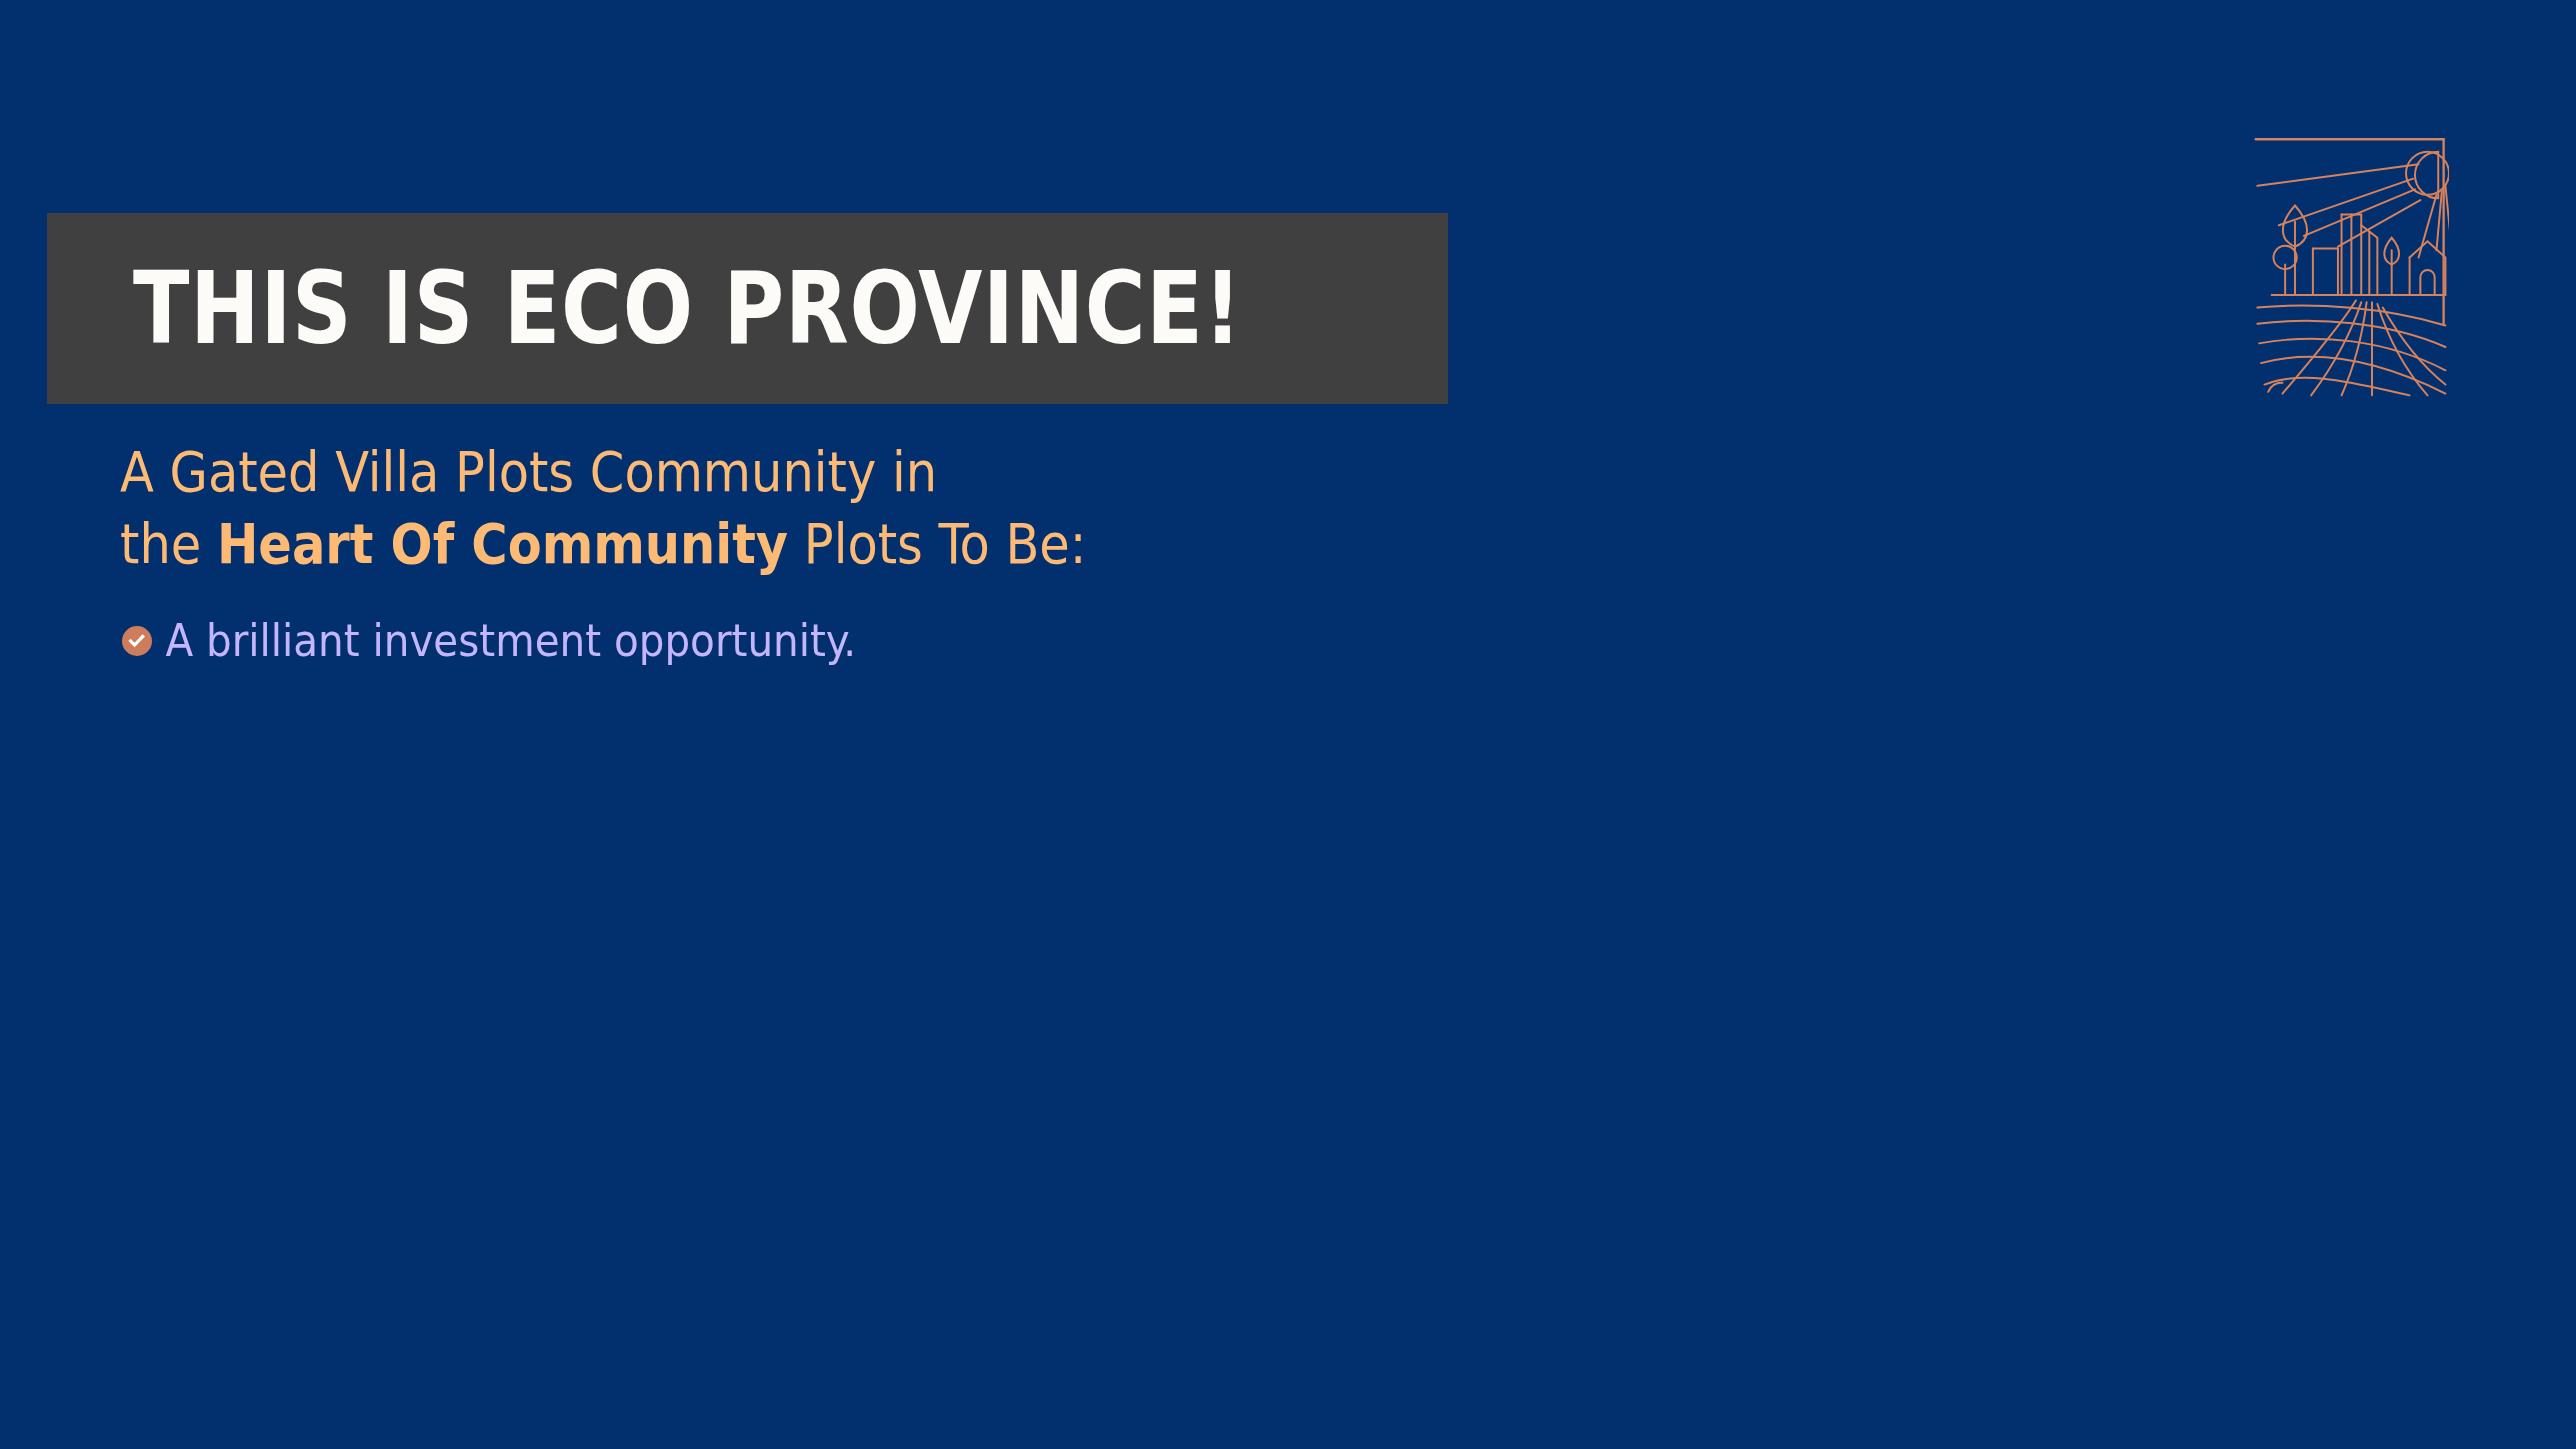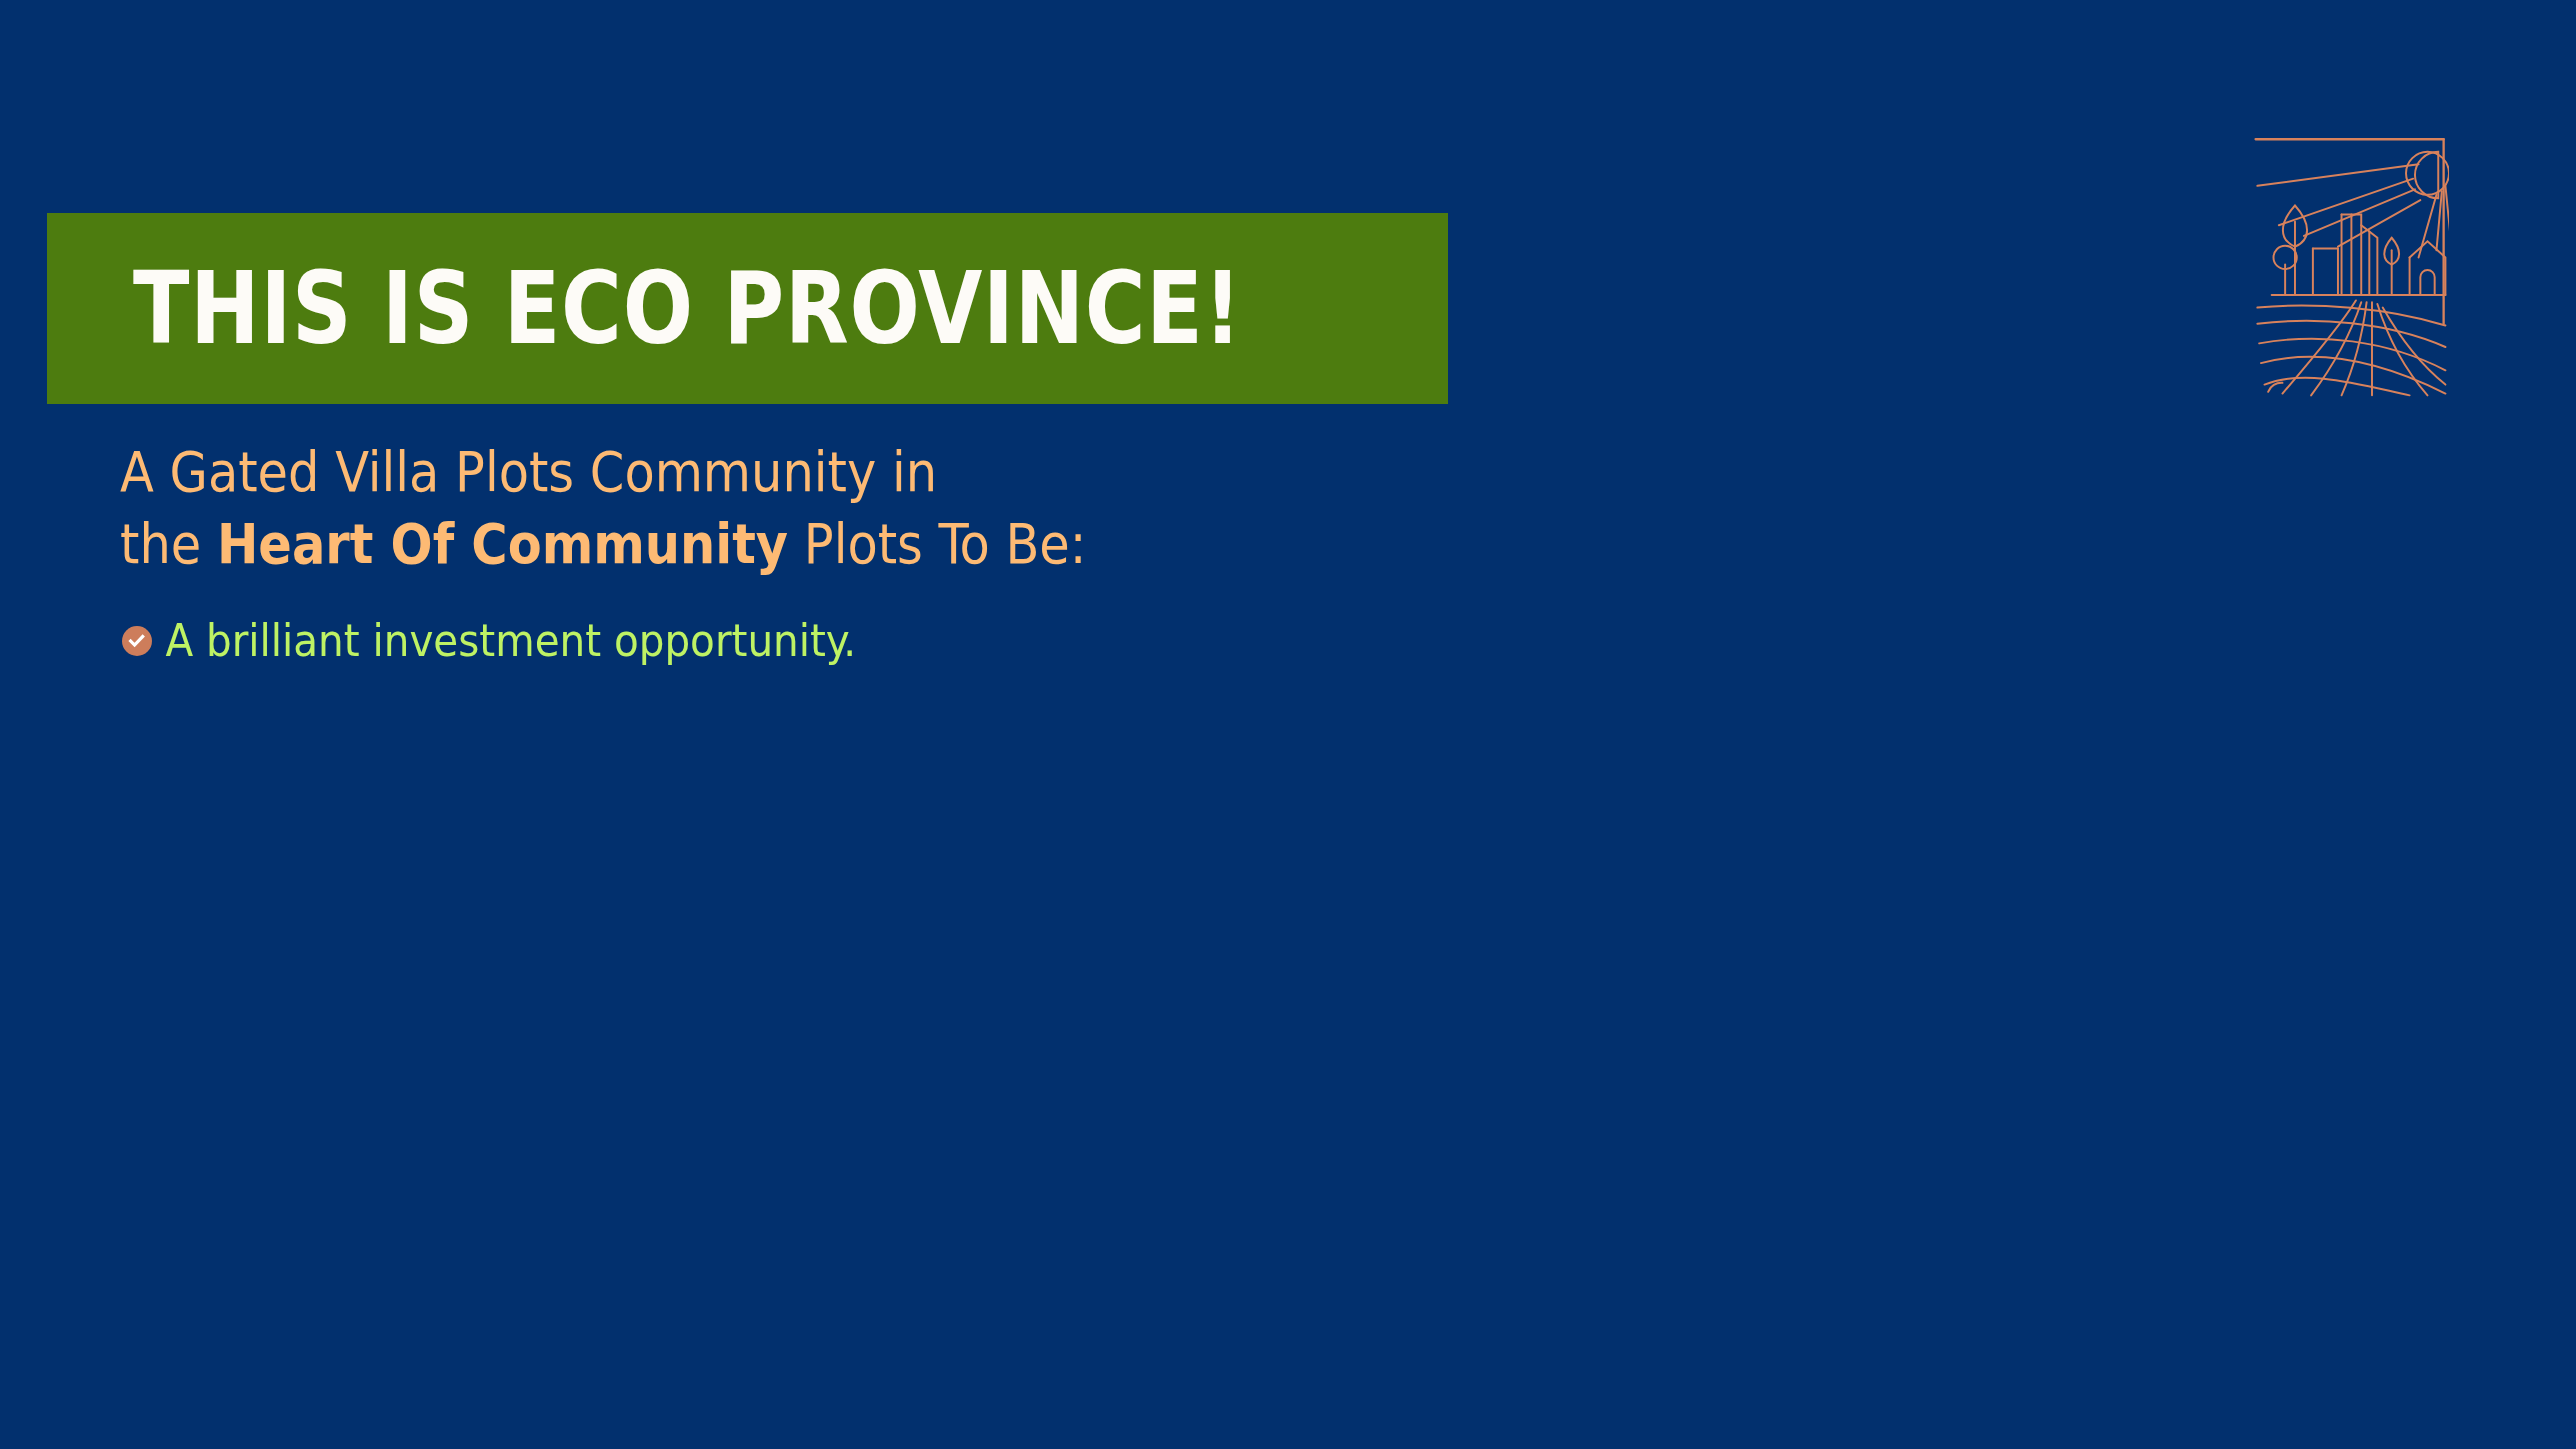--- a/index.html
+++ b/index.html
@@ -17,21 +17,21 @@
     -webkit-font-smoothing: antialiased;
   }
 
   
   #title-banner {
     position: absolute;
     left: 47px;
     top: 213px;
     width: 1401px;
     height: 191px;
-    background: #4d7c0f;
+    background: #404040;
     display: flex;
     align-items: center;
   }
   #title-text {
     margin-left: 86px;
     color: #fdfbf7;
     font-family: "Liberation Sans Narrow", "DejaVu Sans Condensed", "Liberation Sans", sans-serif;
     font-size: 100px;
     font-weight: 700;
     letter-spacing: 0.9px;
@@ -81,21 +81,21 @@
     background: #cd7d5b;
     display: flex;
     align-items: center;
     justify-content: center;
   }
   .check-badge svg {
     display: block;
   }
   .bullet-label {
     margin-left: 13.4px;
-    color: #bef264;
+    color: #c4b5fd;
     font-family: "Liberation Sans Narrow", "DejaVu Sans Condensed", "Liberation Sans", sans-serif;
     font-size: 45px;
     line-height: 1;
     font-weight: 400;
     white-space: nowrap;
   }
 
   
   #logo-mark {
     position: absolute;

